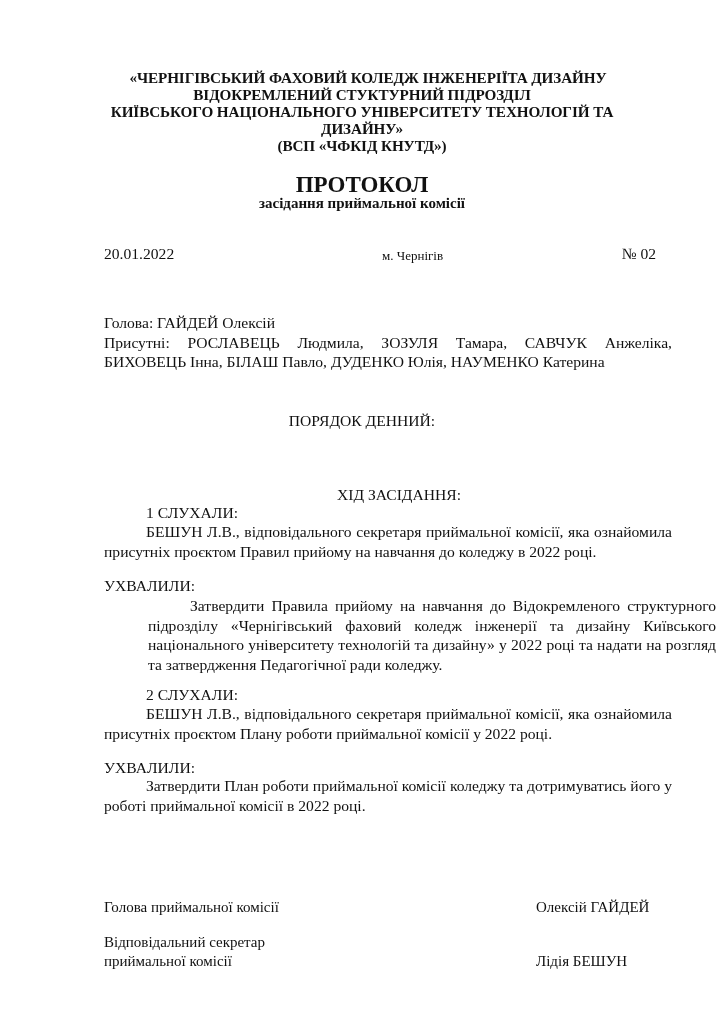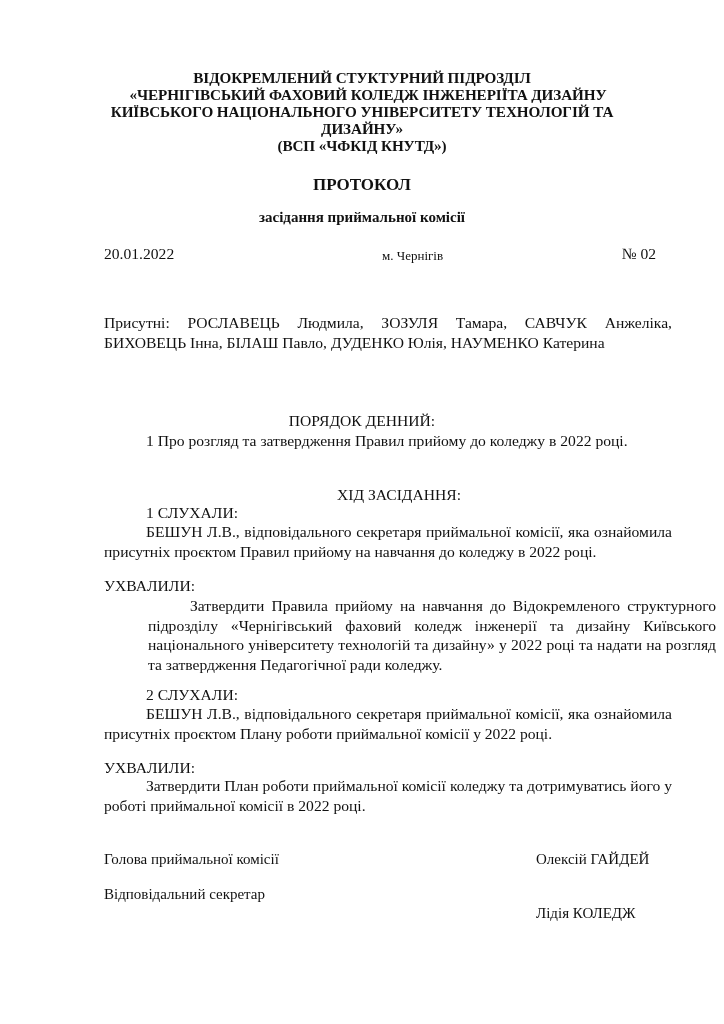--- a/index.html
+++ b/index.html
@@ -18,21 +18,21 @@
     .abs { position: absolute; }
     .center { left: 0; width: 724px; text-align: center; }
     .hdr {
       font-weight: bold;
       font-size: 15.2px;
       line-height: 17px;
       letter-spacing: -0.1px;
     }
     .title {
       font-weight: bold;
-      font-size: 17px;
+      font-size: 23px;
       line-height: 20px;
     }
     .subtitle {
       font-weight: bold;
       font-size: 15px;
       line-height: 18px;
     }
     .row {
       font-size: 15.6px;
       line-height: 19px;
@@ -47,48 +47,49 @@
       text-align-last: left;
     }
     .indent { text-indent: 42px; }
     .block {
       left: 104px;
       width: 568px;
     }
     .sig {
       font-size: 15px;
       line-height: 19px;
+      margin-top: 48px;
     }
     .attendees { text-align: justify; text-align-last: left; }
   </style>
 </head>
 <body>
 
 <div class="abs center hdr" style="top:69px;">
+  <div style="padding-left:12px;">«ЧЕРНІГІВСЬКИЙ ФАХОВИЙ КОЛЕДЖ ІНЖЕНЕРІЇТА ДИЗАЙНУ</div>
   <div>ВІДОКРЕМЛЕНИЙ СТУКТУРНИЙ ПІДРОЗДІЛ</div>
-  <div style="padding-left:12px;">«ЧЕРНІГІВСЬКИЙ ФАХОВИЙ КОЛЕДЖ ІНЖЕНЕРІЇТА ДИЗАЙНУ</div>
   <div>КИЇВСЬКОГО НАЦІОНАЛЬНОГО УНІВЕРСИТЕТУ ТЕХНОЛОГІЙ ТА</div>
   <div>ДИЗАЙНУ»</div>
   <div>(ВСП «ЧФКІД КНУТД»)</div>
 </div>
 
 <div class="abs center title" style="top:175px;">ПРОТОКОЛ</div>
-<div class="abs center subtitle" style="top:208px;font-family:Liberation Serif, serif;">засідання приймальної комісії</div>
+<div class="abs center subtitle" style="top:194px;font-family:Liberation Serif, serif;">засідання приймальної комісії</div>
 
 <div class="abs row" style="top:244px; left:104px;">20.01.2022</div>
 <div class="abs row small" style="top:246px; left:334px;">м. Чернігів</div>
 <div class="abs row" style="top:244px; right:68px;">№ 02</div>
 
 <div class="abs block p" style="top:313px;">
+  <div>Голова: ГАЙДЕЙ Олексій</div>
   <div class="attendees">Присутні: РОСЛАВЕЦЬ Людмила, ЗОЗУЛЯ Тамара, САВЧУК Анжеліка, БИХОВЕЦЬ Інна, БІЛАШ Павло, ДУДЕНКО Юлія, НАУМЕНКО Катерина</div>
 </div>
 
 <div class="abs center p" style="top:411px;">ПОРЯДОК ДЕННИЙ:</div>
 <div class="abs p" style="top:431px; left:146px; width:540px;">
-  <div>1 Про розгляд та затвердження Правил прийому до коледжу в 2022 році.</div>
 </div>
 
 <div class="abs center p" style="top:485px;margin-left:37px;">ХІД ЗАСІДАННЯ:</div>
 
 <div class="abs p" style="top:503px; left:146px;">1 СЛУХАЛИ:</div>
 <div class="abs block p justify indent" style="top:522px;">БЕШУН Л.В., відповідального секретаря приймальної комісії, яка ознайомила присутніх проєктом Правил прийому на навчання до коледжу в  2022 році.</div>
 
 <div class="abs p" style="top:576px; left:104px;">УХВАЛИЛИ:</div>
 <div class="abs block p justify indent" style="top:596px;margin-left:44px;">Затвердити Правила прийому на навчання до Відокремленого структурного підрозділу «Чернігівський фаховий коледж інженерії та дизайну Київського національного університету технологій та дизайну» у 2022 році та надати на розгляд та затвердження Педагогічної ради коледжу.</div>
 
@@ -98,14 +99,15 @@
 <div class="abs p" style="top:758px; left:104px;">УХВАЛИЛИ:</div>
 <div class="abs block p justify indent" style="top:776px;">Затвердити План роботи приймальної комісії коледжу та дотримуватись його у роботі приймальної комісії в 2022 році.</div>
 
 <div class="abs sig" style="top:850px; left:104px;">
   <div>Голова приймальної комісії</div>
 </div>
 <div class="abs sig" style="top:850px; left:536px;">Олексій ГАЙДЕЙ</div>
 
 <div class="abs sig" style="top:885px; left:104px;">
   <div>Відповідальний секретар</div>
+  <div>приймальної комісії</div>
 </div>
-<div class="abs sig" style="top:904px; left:536px;">Лідія КОЛЕДЖ</div>
+<div class="abs sig" style="top:904px; left:536px;">Лідія БЕШУН</div>
 
 </body></html>

